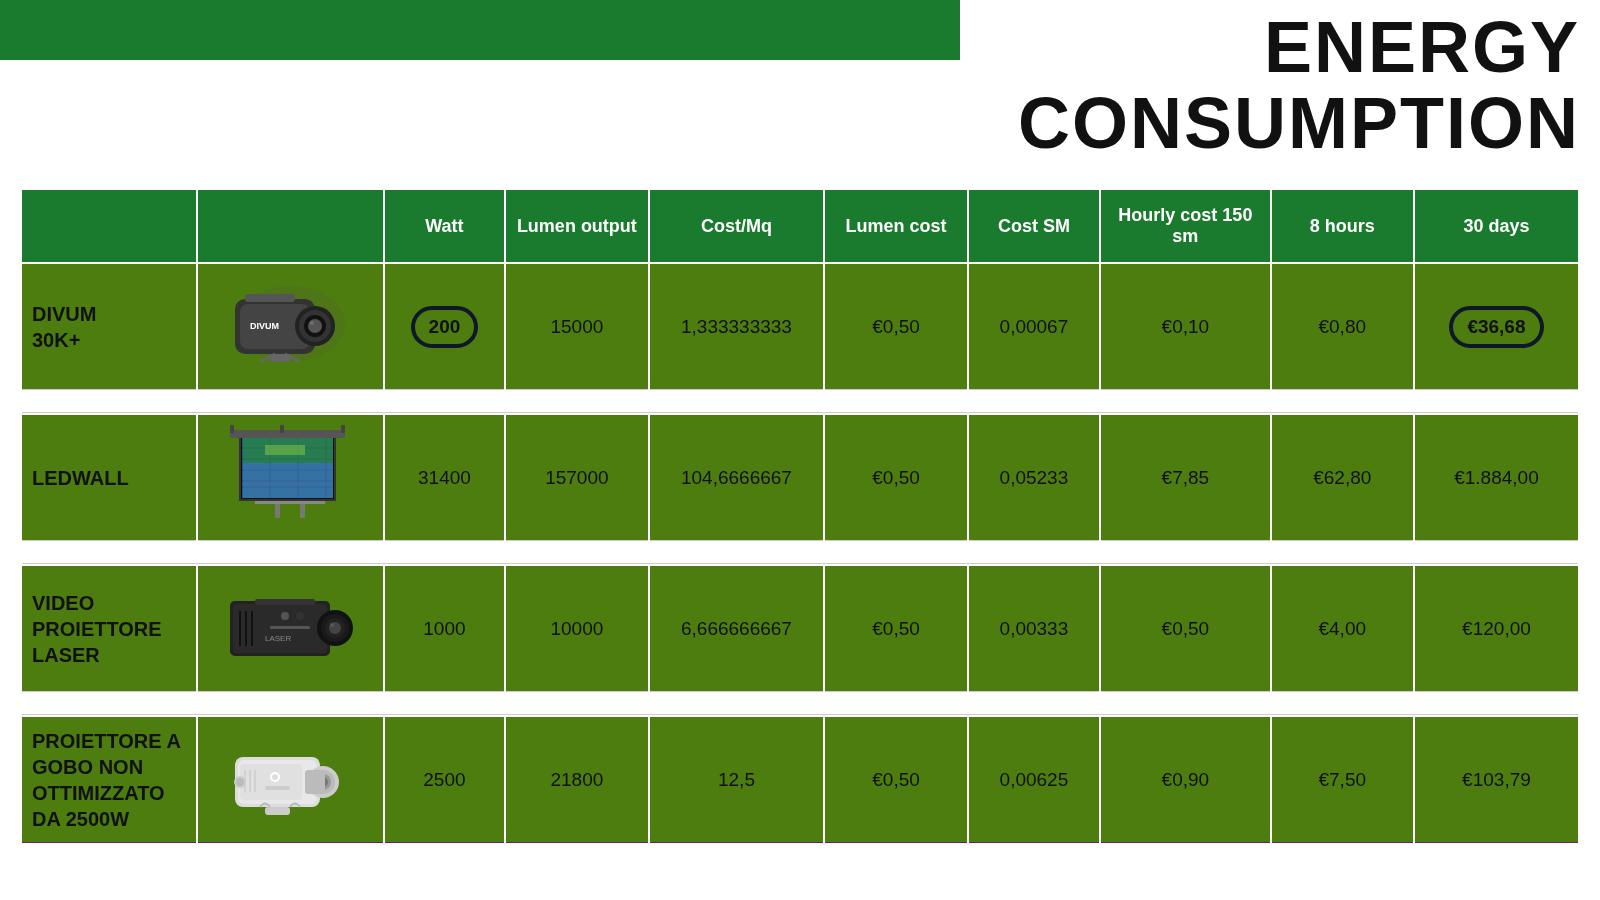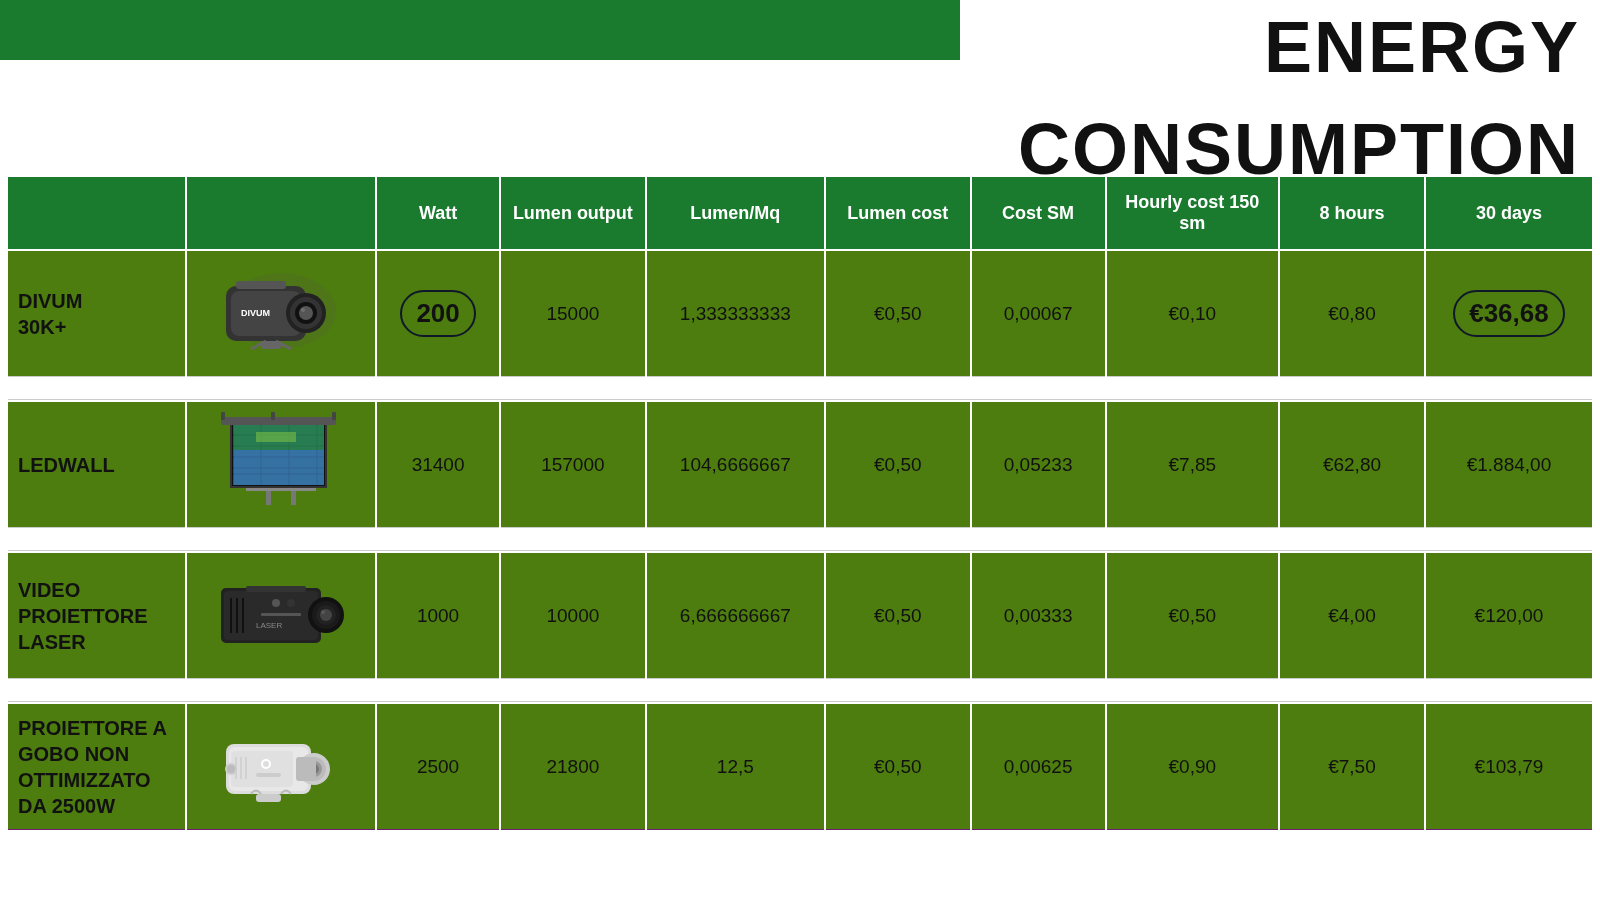--- a/index.html
+++ b/index.html
@@ -34,30 +34,29 @@
       font-size: 72px;
       font-weight: 900;
       color: #111;
       letter-spacing: 2px;
     }
     .title-block .line2 {
       font-size: 72px;
       font-weight: 900;
       color: #111;
       letter-spacing: 2px;
-      margin-top: 26px;
     }
 
     
     .table-area {
       position: absolute;
-      top: 175px;
+      top: 188px;
       left: 0;
       right: 0;
-      padding: 0 6px;
+      padding: 0 20px;
     }
 
     table {
       width: 100%;
       border-collapse: separate;
       border-spacing: 2px;
       table-layout: fixed;
     }
 
     
@@ -100,25 +99,25 @@
       font-size: 20px;
       font-weight: 700;
       text-align: left;
       padding-left: 10px;
       line-height: 1.3;
     }
 
     
     .circled {
       display: inline-block;
-      border: 2px solid #0f172a;
+      border: 4px solid #0f172a;
       border-radius: 30px;
       padding: 6px 14px;
       font-weight: 700;
-      font-size: 26px;
+      font-size: 19px;
     }
 
     
     .img-cell {
       padding: 5px;
     }
 
     tbody tr:not(:last-child) td {
       border-bottom: 1px solid #ccc;
     }
@@ -153,21 +152,21 @@
       <col class="col-hourly">
       <col class="col-8h">
       <col class="col-30d">
     </colgroup>
     <thead>
       <tr>
         <th></th>
         <th></th>
         <th>Watt</th>
         <th>Lumen output</th>
-        <th>Lumen/Mq</th>
+        <th>Cost/Mq</th>
         <th>Lumen cost</th>
         <th>Cost SM</th>
         <th>Hourly cost 150 sm</th>
         <th>8 hours</th>
         <th>30 days</th>
       </tr>
     </thead>
     <tbody id="table-body">
     <tr>
           <td class="product-name">DIVUM<br>30K+</td>

